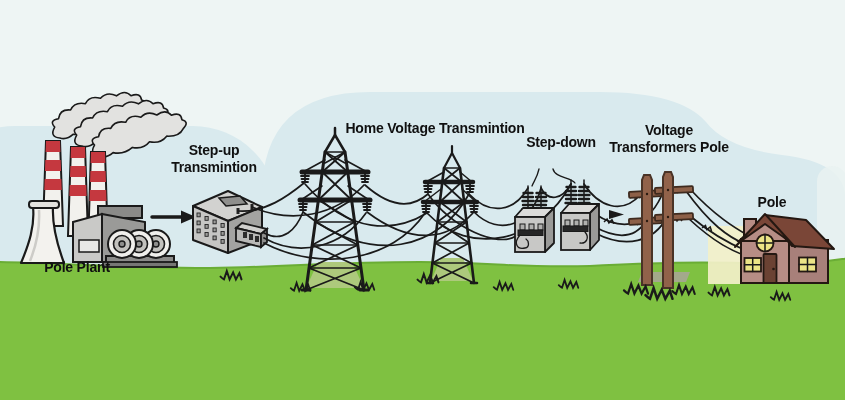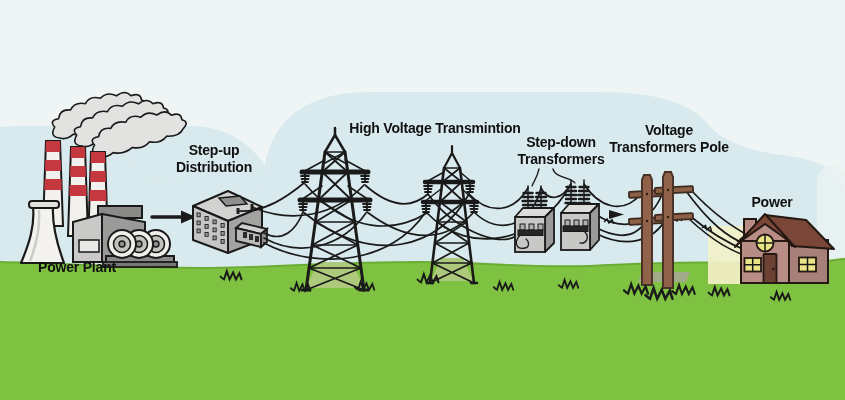--- a/index.html
+++ b/index.html
@@ -363,39 +363,38 @@
     <use href="#tuft" transform="translate(562,280) scale(1.3)"></use>
     <use href="#tuft" transform="translate(628,284) scale(1.6)"></use>
     <use href="#tuft" transform="translate(650,288) scale(1.8)"></use>
     <use href="#tuft" transform="translate(676,285) scale(1.5)"></use>
     <use href="#tuft" transform="translate(712,287) scale(1.4)"></use>
     <use href="#tuft" transform="translate(774,292) scale(1.3)"></use>
   </g>
 </svg>
 
 <div class="label" style="left:7px;top:259px;width:140px">
-  <div>Power Plant</div>
+  <div>Pole Plant</div>
 </div>
 
 <div class="label" style="left:144px;top:142px;width:140px">
   <div>Step-up</div>
-  <div>Distribution</div>
+  <div>Transmintion</div>
 </div>
 
 <div class="label" style="left:327px;top:120px;width:216px">
-  <div>High Voltage Transmintion</div>
+  <div>Home Voltage Transmintion</div>
 </div>
 
 <div class="label" style="left:491px;top:134px;width:140px">
   <div>Step-down</div>
-  <div>Transformers</div>
 </div>
 
 <div class="label" style="left:593px;top:122px;width:152px">
   <div>Voltage</div>
   <div>Transformers Pole</div>
 </div>
 
 <div class="label" style="left:732px;top:194px;width:80px">
-  <div>Power</div>
+  <div>Pole</div>
 </div>
 
 </div>
 
 </body></html>

